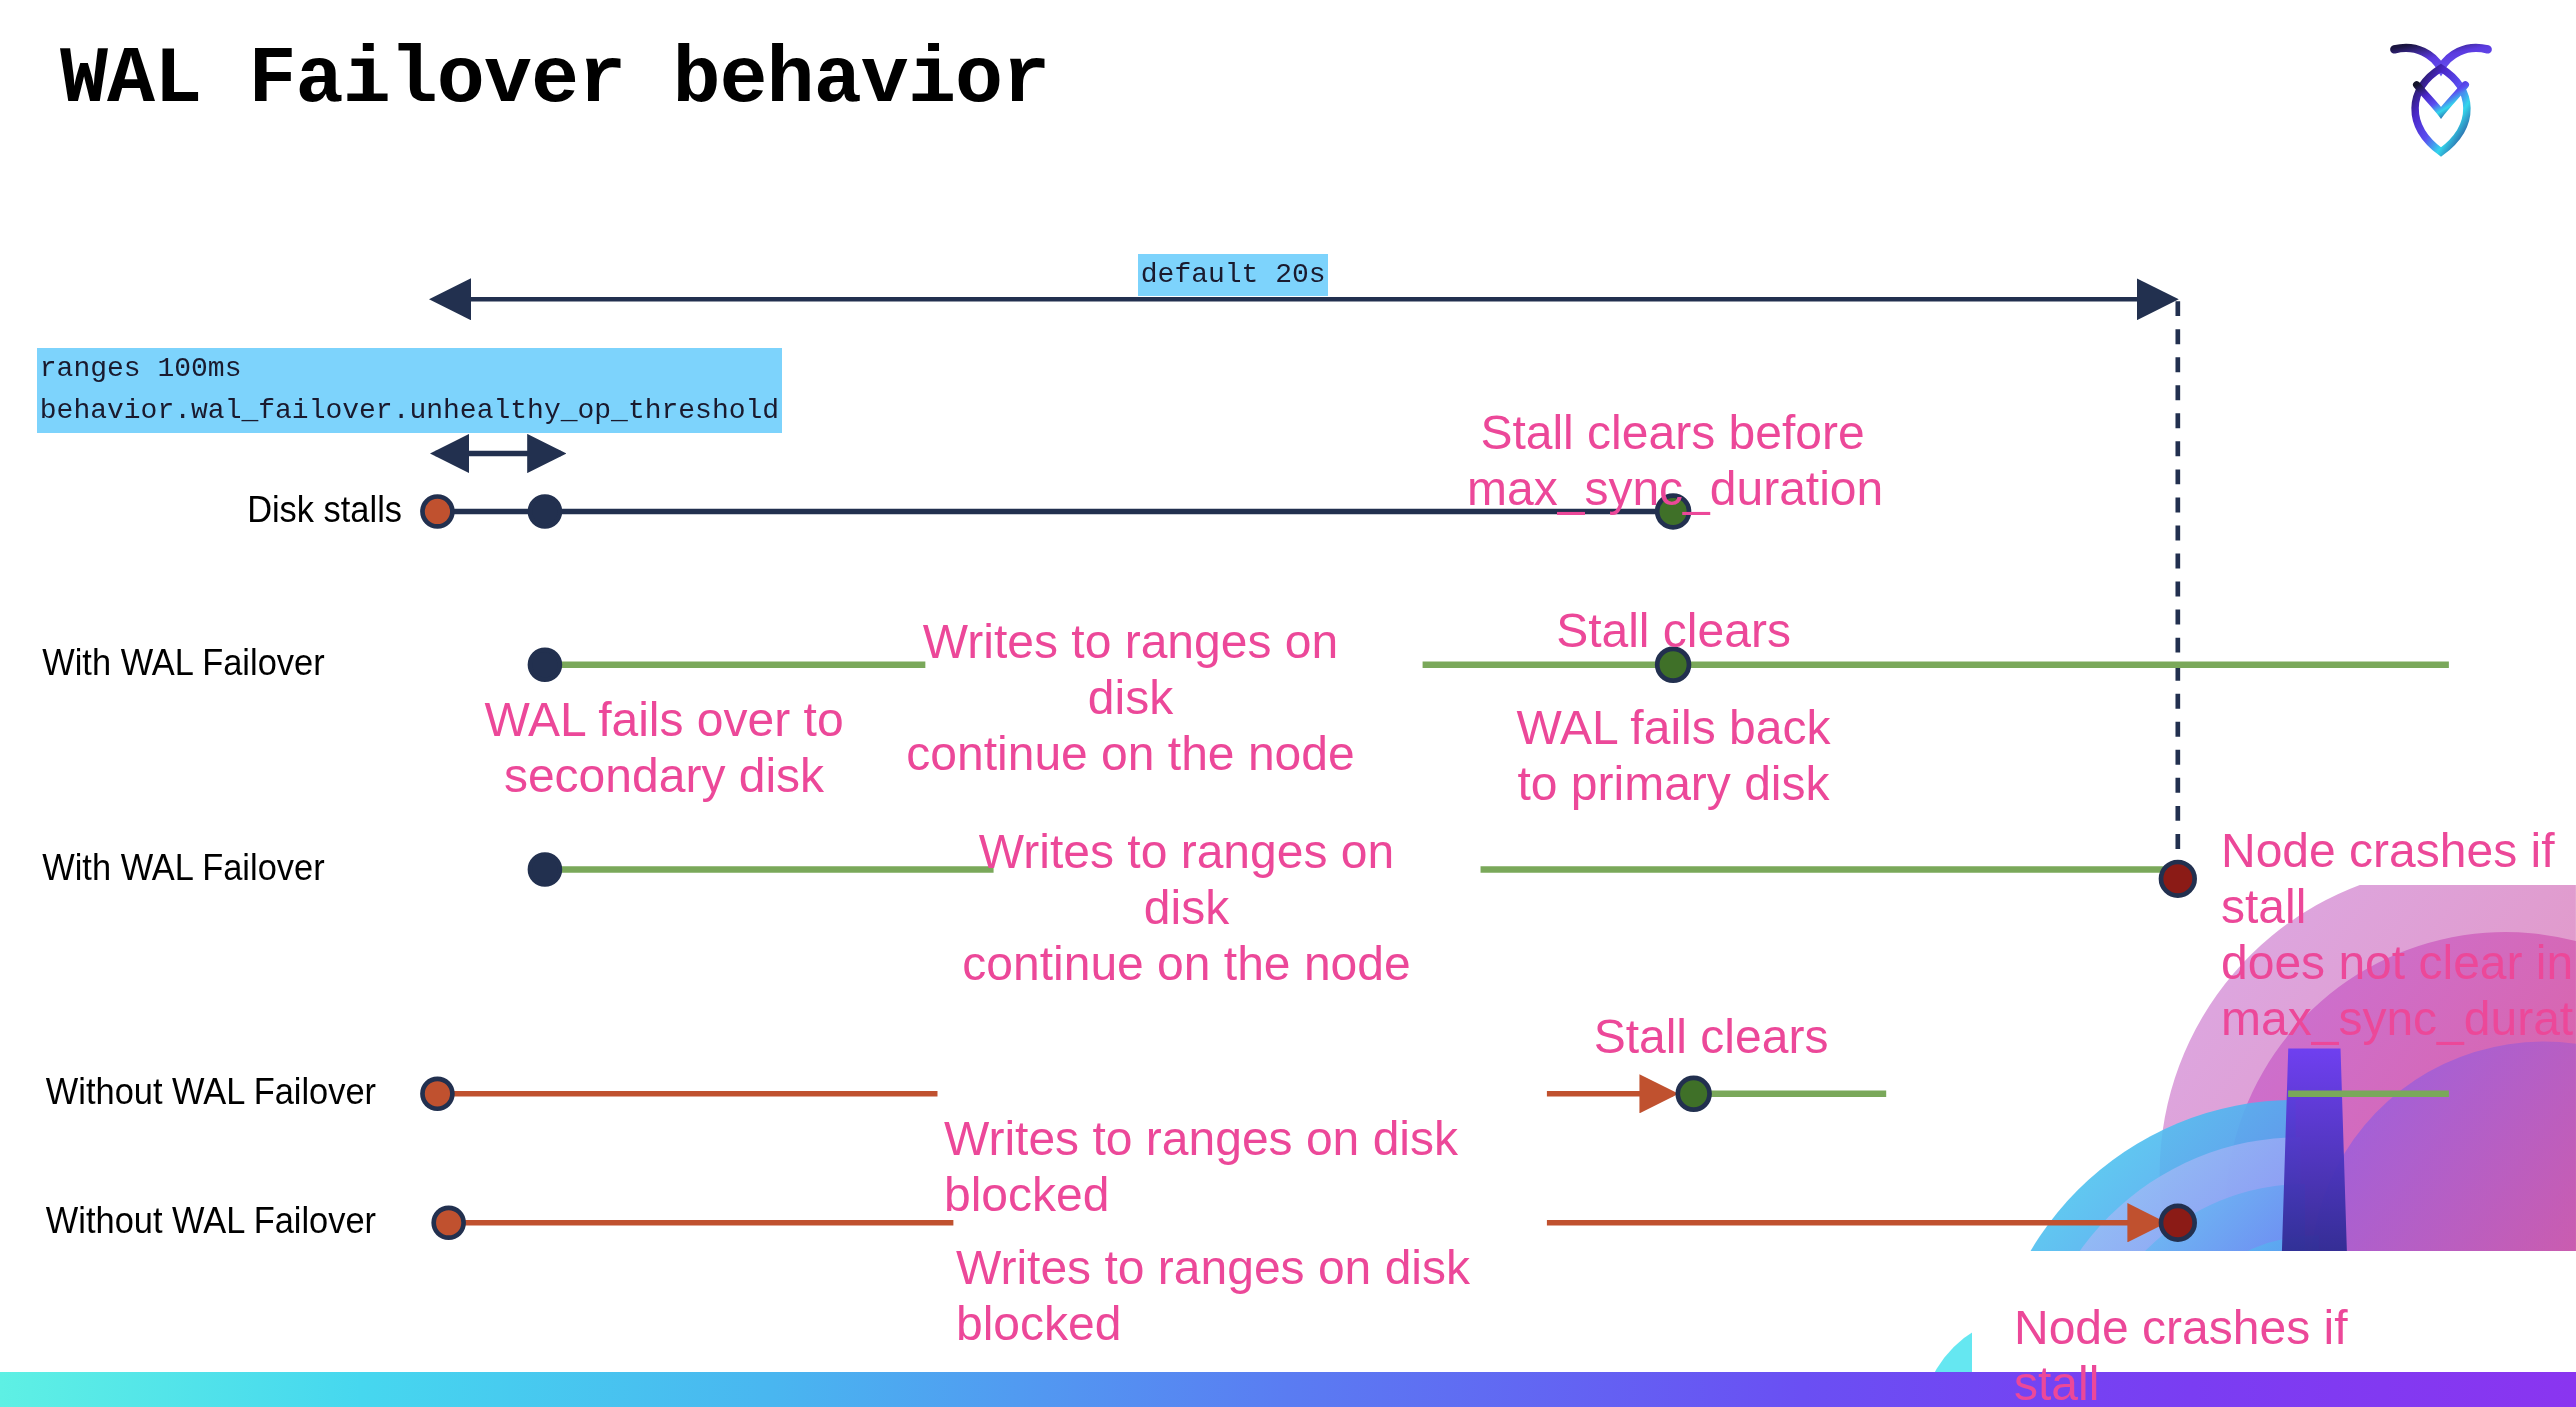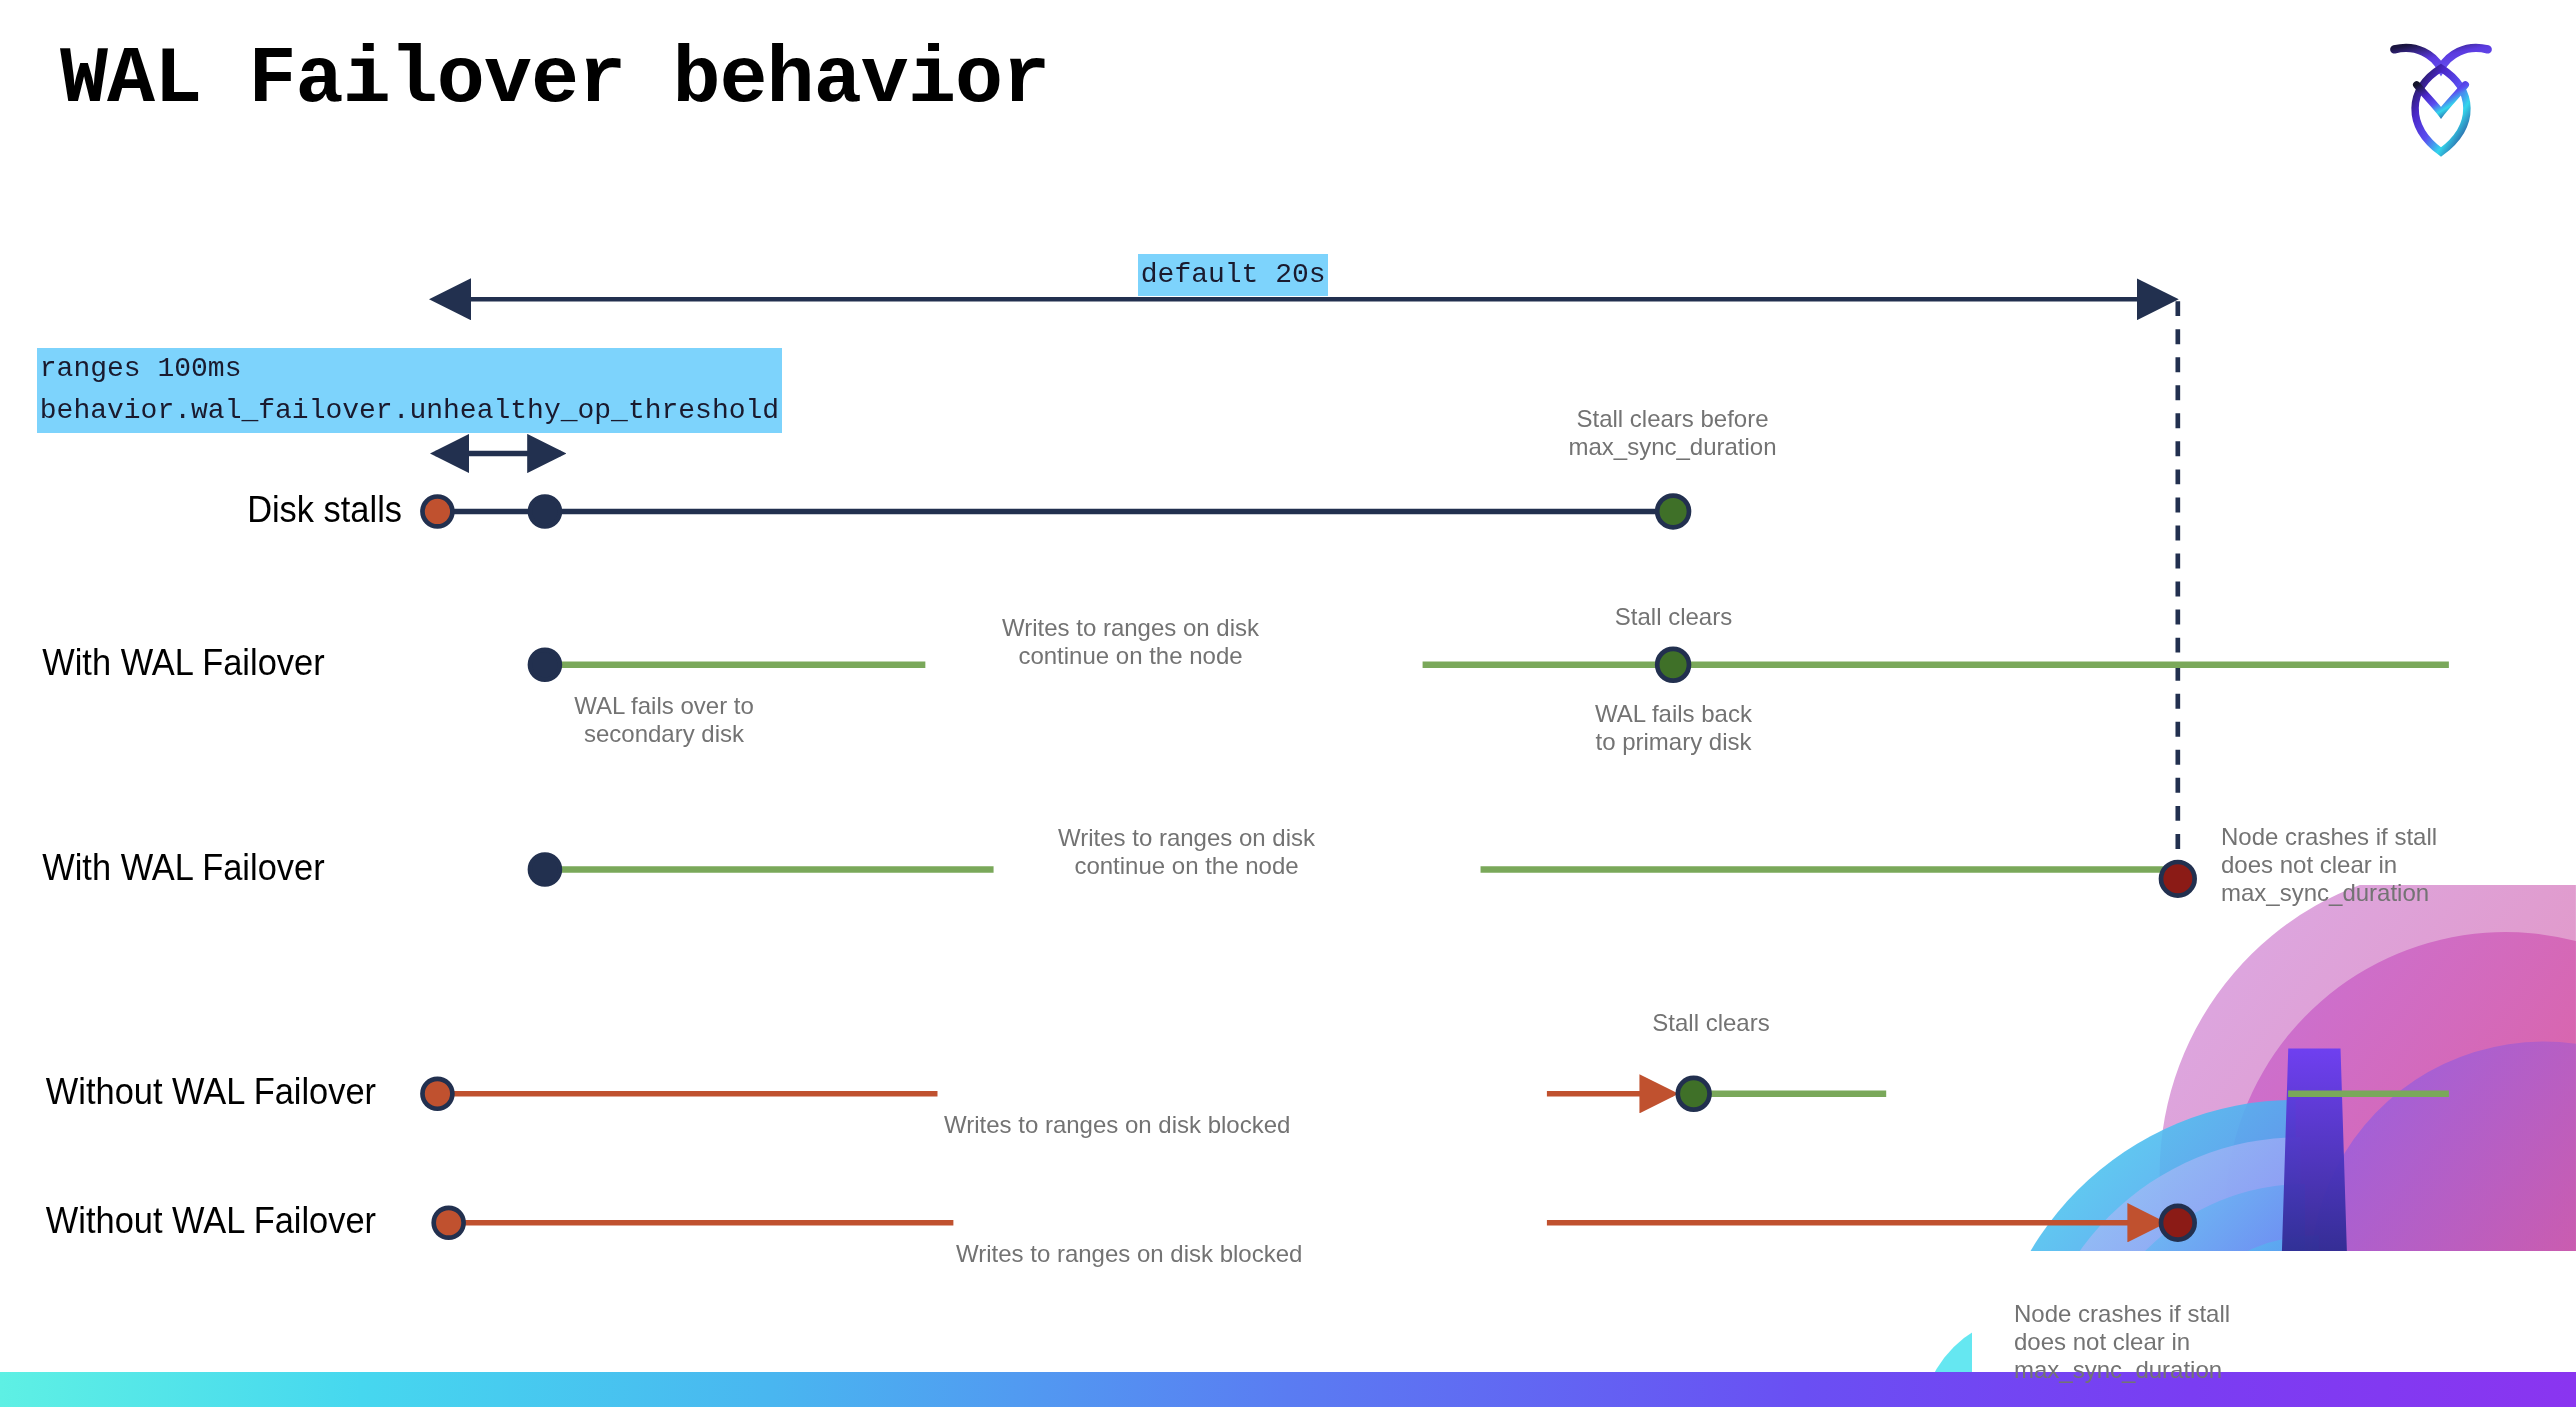--- a/index.html
+++ b/index.html
@@ -33,21 +33,21 @@
   #ann-unhealthy .l1{display:block;}
   #ann-unhealthy .l2{display:block;}
 
   
   .rowlabel{position:absolute;font-family:"Liberation Sans Narrow","Liberation Sans",sans-serif;
             font-size:37px;color:#000;white-space:nowrap;transform:scaleX(.93);transform-origin:right center;}
   .rowlabel.r-right{text-align:right;}
 
   
   .note{position:absolute;font-family:"Liberation Sans",sans-serif;
-        font-size:24px;line-height:1.17;color:#737373;white-space:pre-line;}
+        font-size:48px;line-height:1.17;color:#ec4899;white-space:pre-line;}
   .note.c{text-align:center;}
   .note.l{text-align:left;margin-top:36px;}
 
   
   .art{position:absolute;right:0;bottom:0;width:710px;height:523px;pointer-events:none;}
   .bottombar{position:absolute;left:0;bottom:0;width:2576px;height:36px;
              background:linear-gradient(90deg,#5ef0e4 0%,#46d7ef 14%,#49b6f0 30%,#5a7cf2 50%,#6a4ff3 70%,#7a3df2 85%,#8a35f0 100%);}
   .whitebox{position:absolute;left:1972px;top:1251px;width:604px;height:157px;background:#fff;}
 </style>
 </head>

